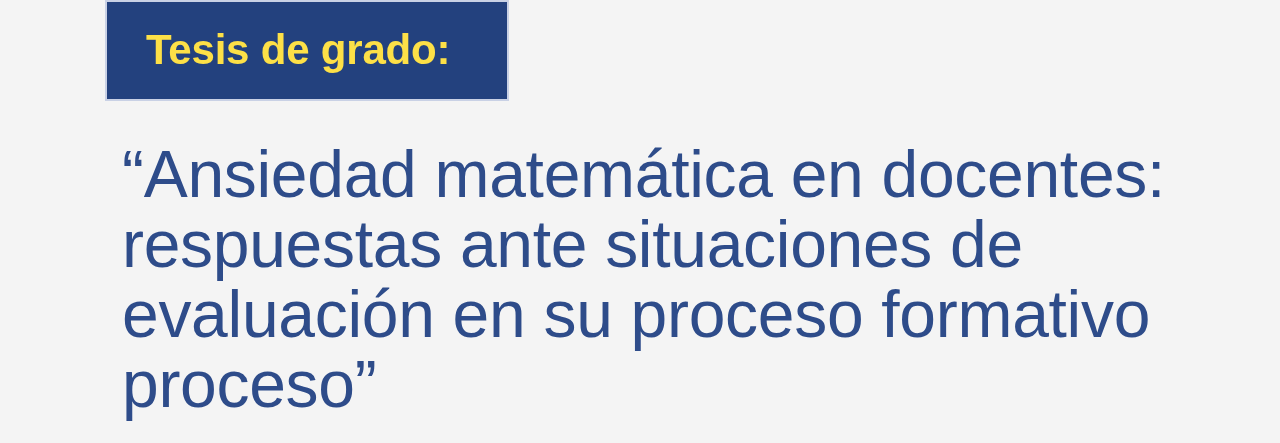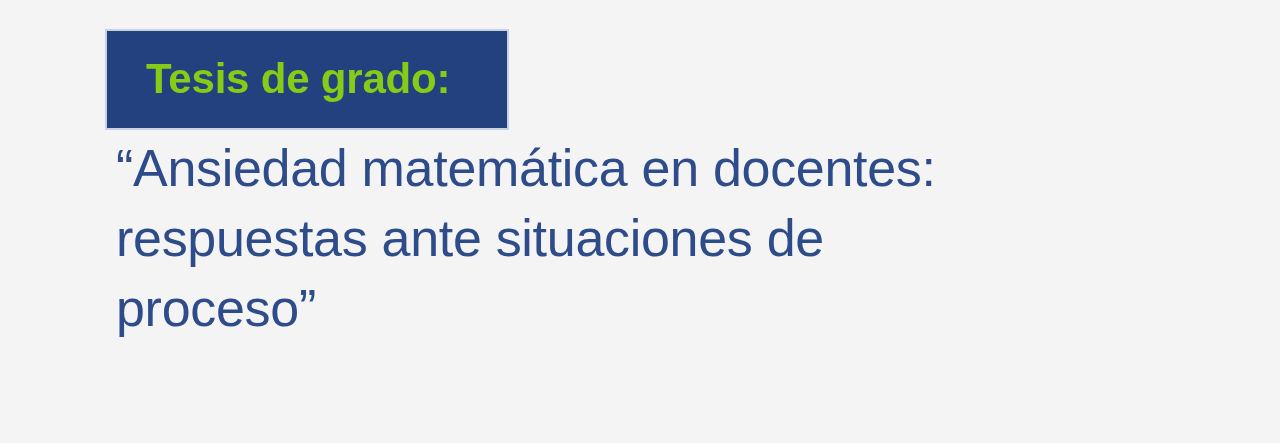--- a/index.html
+++ b/index.html
@@ -25,59 +25,59 @@
   
   .badge-wrap {
     position: absolute;
     left: 107px;
     top: 2px;
   }
 
   .badge {
     display: inline-block;
     background: #23417e;
-    color: #84cc16;
+    color: #fde047;
     font-size: 42px;
     font-weight: bold;
     line-height: 1;
     letter-spacing: -0.2px;
     padding: 27px 57px 28px 39px;
     box-sizing: border-box;
     box-shadow: 0 0 0 2px rgba(165, 180, 216, 0.55);
     white-space: nowrap;
-    margin-top: 29px;
   }
 
   
   .title {
     position: absolute;
     left: 110px;
     top: 127px;
     width: 1060px;
     color: #2e4c8a;
-    font-size: 52px;
+    font-size: 66px;
     line-height: 70px;
     font-weight: normal;
     letter-spacing: -0.3px;
-    margin: 6px;
+    margin: 12px;
   }
 
   .title-line {
     display: block;
     white-space: nowrap;
   }
 </style>
 </head>
 <body>
 
 <div id="slide">
 
   <div class="badge-wrap">
     <span class="badge">Tesis de grado:</span>
   </div>
 
   <h1 class="title">
     <span class="title-line">“Ansiedad matemática en docentes:</span>
     <span class="title-line">respuestas ante situaciones de</span>
+    <span class="title-line">evaluación en su proceso formativo</span>
     <span class="title-line">proceso”</span>
   </h1>
 
 </div>
 
 </body></html>

